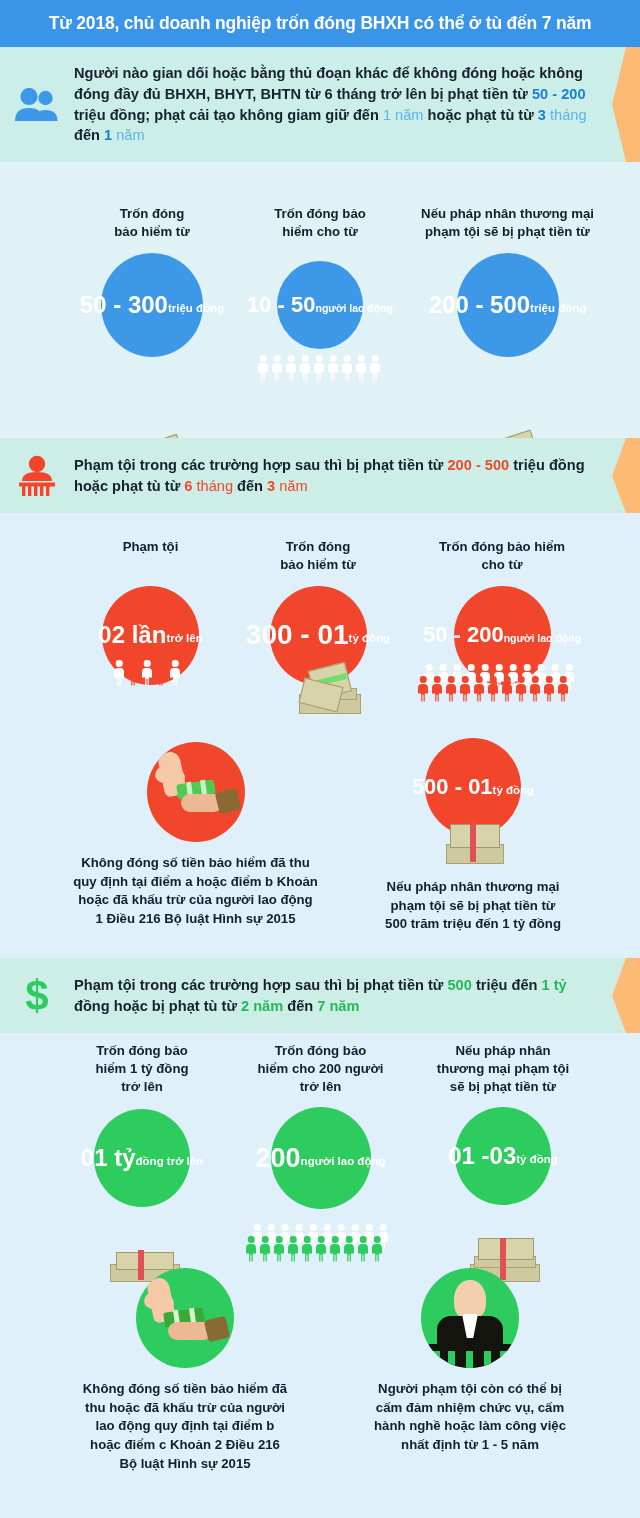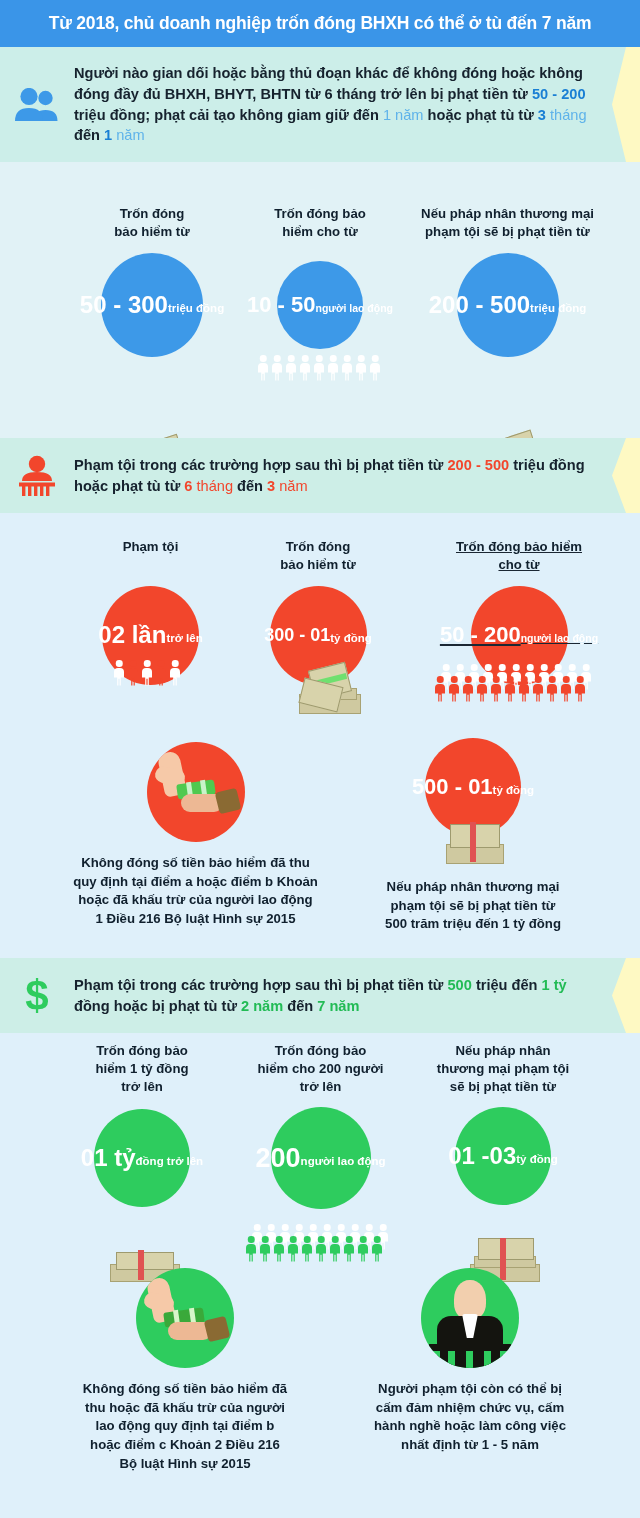--- a/index.html
+++ b/index.html
@@ -5,21 +5,21 @@
 <style>
   html,body{margin:0;padding:0;}
   body{
     width:640px;height:1518px;
     background:#e3f2fb;
     font-family:"Liberation Sans","DejaVu Sans",sans-serif;
     color:#1b2733;
     overflow:hidden;
     position:relative;
   }
-  .page{position:relative;width:640px;height:1518px;overflow:hidden;background:#fef9c3;}
+  .page{position:relative;width:640px;height:1518px;overflow:hidden;background:#fdba74;}
 
   
   .header{
     position:absolute;left:0;top:0;width:640px;height:47px;
     background:#3a95e8;
     display:flex;align-items:center;justify-content:center;
   }
   .header-title{
     color:#ffffff;font-size:17.5px;font-weight:bold;letter-spacing:-0.2px;
     white-space:nowrap;
@@ -280,33 +280,33 @@
         </div>
     </div>
   </div>
 
   <div class="stat" style="left:237px;top:538px;width:162px;">
     <div class="stat-cap">
       <div>Trốn đóng</div>
       <div>bảo hiểm từ</div>
     </div>
     <div class="bubble red" style="width:97px;height:99px;margin-top:12px;">
-      <div class="big" style="font-size:18px;">300 - 01</div>
+      <div class="big" style="font-size:28px;">300 - 01</div>
       <div class="small">tỷ đồng</div>
     </div>
     <div class="money" style="left:60px;top:128px;width:68px;height:50px;">
       <div class="stack" style="left:2px;top:28px;width:60px;height:18px;"></div>
       <div class="stack" style="left:6px;top:22px;width:52px;height:10px;"></div>
       <div class="bill" style="left:14px;top:0px;width:36px;height:28px;transform:rotate(-14deg);"></div>
       <div class="bandg" style="left:16px;top:11px;width:34px;height:6px;transform:rotate(-14deg);"></div>
       <div class="bill" style="left:4px;top:16px;width:38px;height:24px;transform:rotate(14deg);"></div>
     </div>
   </div>
 
-  <div class="stat" style="left:413px;top:538px;width:212px;text-decoration:underline;">
+  <div class="stat" style="left:396px;top:538px;width:212px;">
     <div class="stat-cap">
       <div>Trốn đóng bảo hiểm</div>
       <div>cho từ</div>
     </div>
     <div class="bubble red" style="width:97px;height:99px;margin-top:12px;">
       <div class="big" style="font-size:22px;">50 - 200</div>
       <div class="small" style="font-size:10.5px;">người lao động</div>
     </div>
     <div class="people-row" style="left:26px;top:126px;">
       <div class="person p-white" style="height:24px;">

